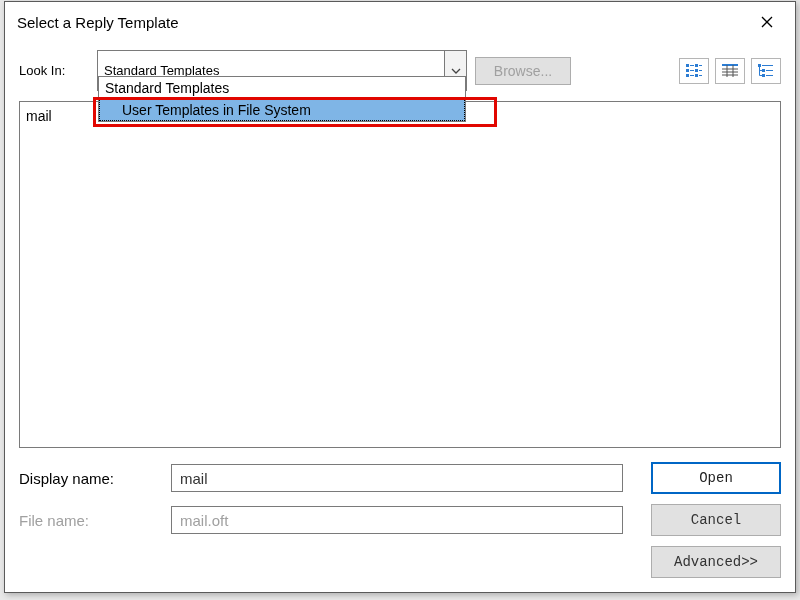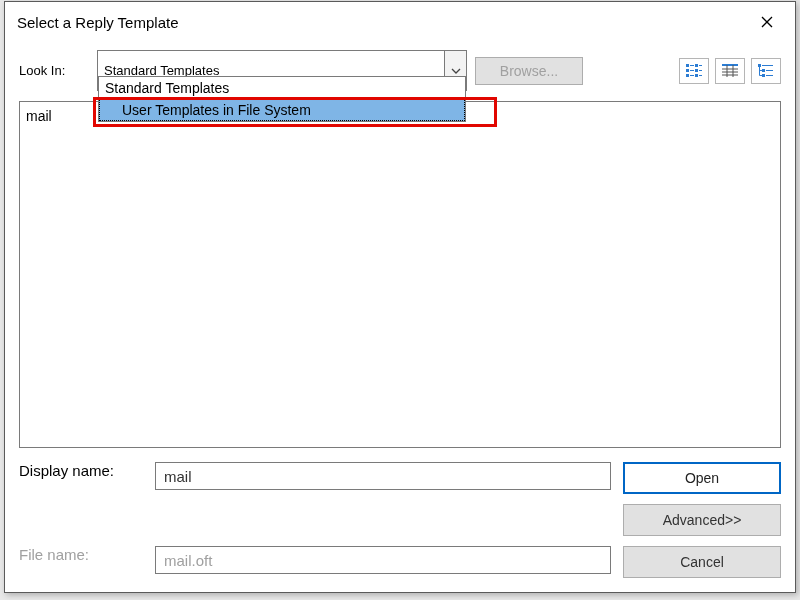--- a/index.html
+++ b/index.html
@@ -154,40 +154,42 @@
     font-size: 14px;
   }
   .bottom-rows {
     margin-top: 14px;
     display: flex;
     flex-direction: column;
     gap: 10px;
   }
   .form-row {
     display: flex;
-    gap: 12px;
+    align-items: center;
+    gap: 28px;
   }
   .form-row .lbl { width: 124px; font-size: 15px; }
   .form-row .lbl.disabled { color: #a0a0a0; }
   .textfield {
     flex: 1;
     height: 28px;
     border: 1px solid #7a7a7a;
     background: #fff;
     display: flex;
     align-items: center;
     padding: 0 8px;
     color: #333;
     font-size: 15px;
   }
   .textfield.disabled { color: #a0a0a0; }
   .right-actions {
-    width: 158px;
+    width: 130px;
     display: flex;
     flex-direction: column;
+    font-family: Liberation Mono, monospace;
   }
   svg { display: block; }
 </style>
 </head>
 <body>
 
 <div class="dialog">
 
   <div class="titlebar">
     <span>Select a Reply Template</span>
@@ -212,21 +214,21 @@
             </svg>
         </div>
 
         <div class="dropdown">
           <div class="option">Standard Templates</div>
           <div class="option selected">User Templates in File System</div>
         </div>
         <div class="highlight-anno" style="left:-5px; top:46px; width:404px; height:30px;"></div>
       </div>
 
-      <div class="btn disabled" style="width:108px;">Browse...</div>
+      <div class="btn disabled" style="width:96px;">Browse...</div>
 
       <div class="view-btns">
         <div class="view-btn">
           <svg width="18" height="16" viewBox="0 0 18 16">
             <rect x="1" y="1" width="3" height="3" fill="#2b7cd3"></rect>
               <line x1="5" y1="2.5" x2="9" y2="2.5" stroke="#2b7cd3"></line>
             <rect x="10" y="1" width="3" height="3" fill="#2b7cd3"></rect>
               <line x1="14" y1="2.5" x2="17" y2="2.5" stroke="#2b7cd3"></line>
             <rect x="1" y="6" width="3" height="3" fill="#2b7cd3"></rect>
               <line x1="5" y1="7.5" x2="9" y2="7.5" stroke="#2b7cd3"></line>
@@ -273,32 +275,32 @@
       <div class="form-row">
         <span class="lbl">Display name:</span>
         <div class="textfield">
           <span>mail</span>
         </div>
         <div class="right-actions">
           <div class="btn primary" style="height:32px;">Open</div>
         </div>
       </div>
 
-      <div class="form-row" style="justify-content:flex-end;">
-        <div class="right-actions">
-          <div class="btn" style="height:32px;">Advanced&gt;&gt;</div>
-        </div>
-      </div>
-
       <div class="form-row">
         <span class="lbl disabled">File name:</span>
         <div class="textfield disabled">
           <span>mail.oft</span>
         </div>
         <div class="right-actions">
           <div class="btn" style="height:32px;">Cancel</div>
         </div>
       </div>
 
+      <div class="form-row" style="justify-content:flex-end;">
+        <div class="right-actions">
+          <div class="btn" style="height:32px;">Advanced&gt;&gt;</div>
+        </div>
+      </div>
+
     </div>
 
   </div>
 </div>
 
 </body></html>

